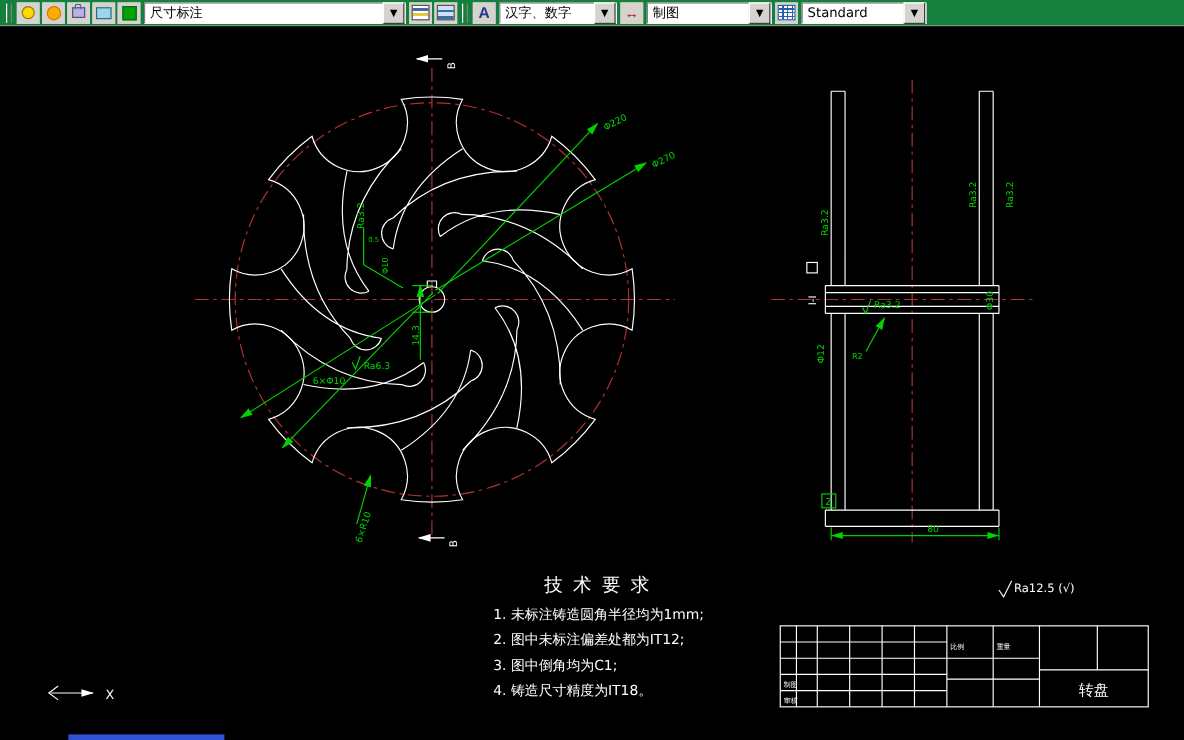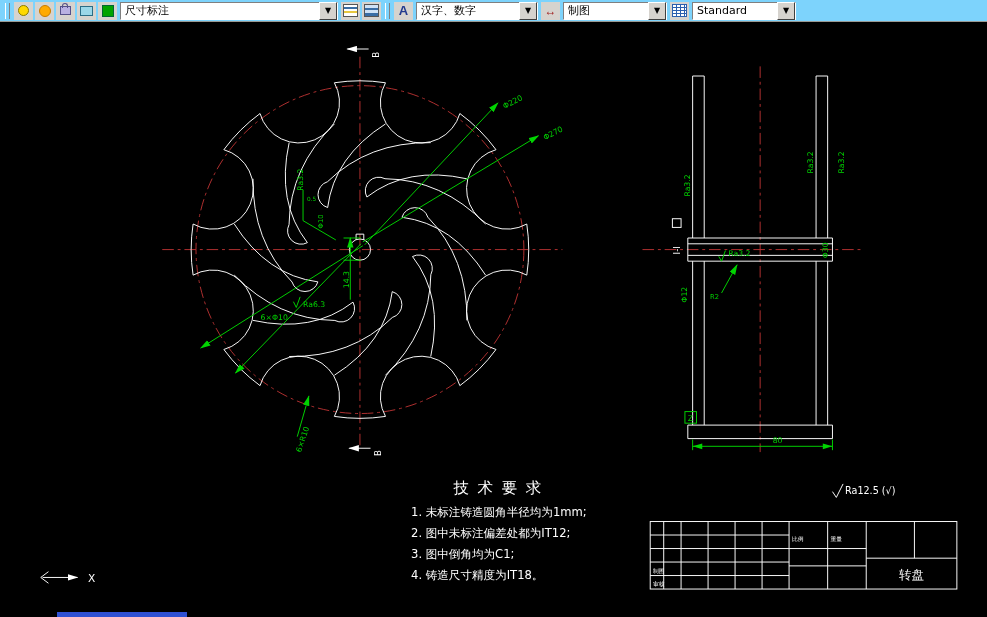--- a/index.html
+++ b/index.html
@@ -1,20 +1,20 @@
 <!DOCTYPE html>
 <html><head>
 <meta charset="utf-8">
 <style>
   html,body{margin:0;padding:0;background:#000;}
   body{width:987px;height:617px;overflow:hidden;font-family:"DejaVu Sans",sans-serif;}
   .screen{position:relative;width:987px;height:617px;background:#000;}
 
   
-  .toolbar{position:absolute;top:0;left:0;width:987px;height:22px;background:#7dd3fc;
+  .toolbar{position:absolute;top:0;left:0;width:987px;height:22px;background:#15803d;
     border-bottom:1px solid #9a9a94;display:flex;align-items:center;box-sizing:border-box;padding:0 2px;}
   .grip{width:3px;height:16px;border-left:1px solid #ffffff;border-right:1px solid #808080;margin:0 3px;}
   .tbtn{width:19px;height:18px;display:flex;align-items:center;justify-content:center;
     background:#d6d3ce;border:1px solid #d6d3ce;padding:0;margin:0 1px;cursor:default;}
   .i-bulb{width:9px;height:9px;border-radius:50%;background:#ffd900;border:1px solid #8a7a00;}
   .i-sun{width:10px;height:10px;border-radius:50%;background:#ffaa00;border:1px solid #c97b00;}
   .i-lock{width:9px;height:7px;background:#b9b1e2;border:1px solid #55518a;position:relative;}
   .i-lock:before{content:"";position:absolute;top:-4px;left:1px;width:4px;height:4px;
     border:1px solid #55518a;border-bottom:none;border-radius:3px 3px 0 0;}
   .i-monitor{width:11px;height:8px;background:#9bd7e8;border:1px solid #2b6d86;}
@@ -27,21 +27,21 @@
   .i-dim{color:#a02020;font-size:12px;line-height:12px;}
   .i-grid{width:13px;height:11px;border:1px solid #2b5fae;background-color:#fff;
     background-image:repeating-linear-gradient(to right,transparent 0 3px,#2b5fae 3px 4px),
                      repeating-linear-gradient(to bottom,transparent 0 2px,#2b5fae 2px 3px);}
   .combo{display:flex;align-items:center;height:18px;background:#ffffff;
     border:1px solid;border-color:#808080 #ffffff #ffffff #808080;font-size:11px;margin:0 2px;box-sizing:border-box;}
   .combo .val{flex:1;padding:0 4px;white-space:nowrap;overflow:hidden;color:#000;}
   .combo .drop{width:16px;height:16px;background:#d6d3ce;color:#000;
     border:1px solid;border-color:#ffffff #404040 #404040 #ffffff;
     font-size:8px;display:flex;align-items:center;justify-content:center;}
-  .w218{width:218px}.w118{width:122px}.w104{width:104px}
+  .w218{width:218px}.w118{width:98px}.w104{width:104px}
 
   
   .canvas{position:absolute;top:22px;left:0;width:987px;height:595px;background:#000;}
   .strip{position:absolute;top:612px;left:57px;width:130px;height:5px;background:#2f51d4;z-index:5;}
 
   .wl{stroke:#ffffff;stroke-width:1;fill:none;}
   .gl{stroke:#00d400;stroke-width:1;fill:none;}
   .cl{stroke:#b43131;stroke-width:1;fill:none;stroke-dasharray:12 4 3 4;}
   .gt6{fill:#00d400;font-size:6px;}
   .gt7{fill:#00d400;font-size:7px;}

